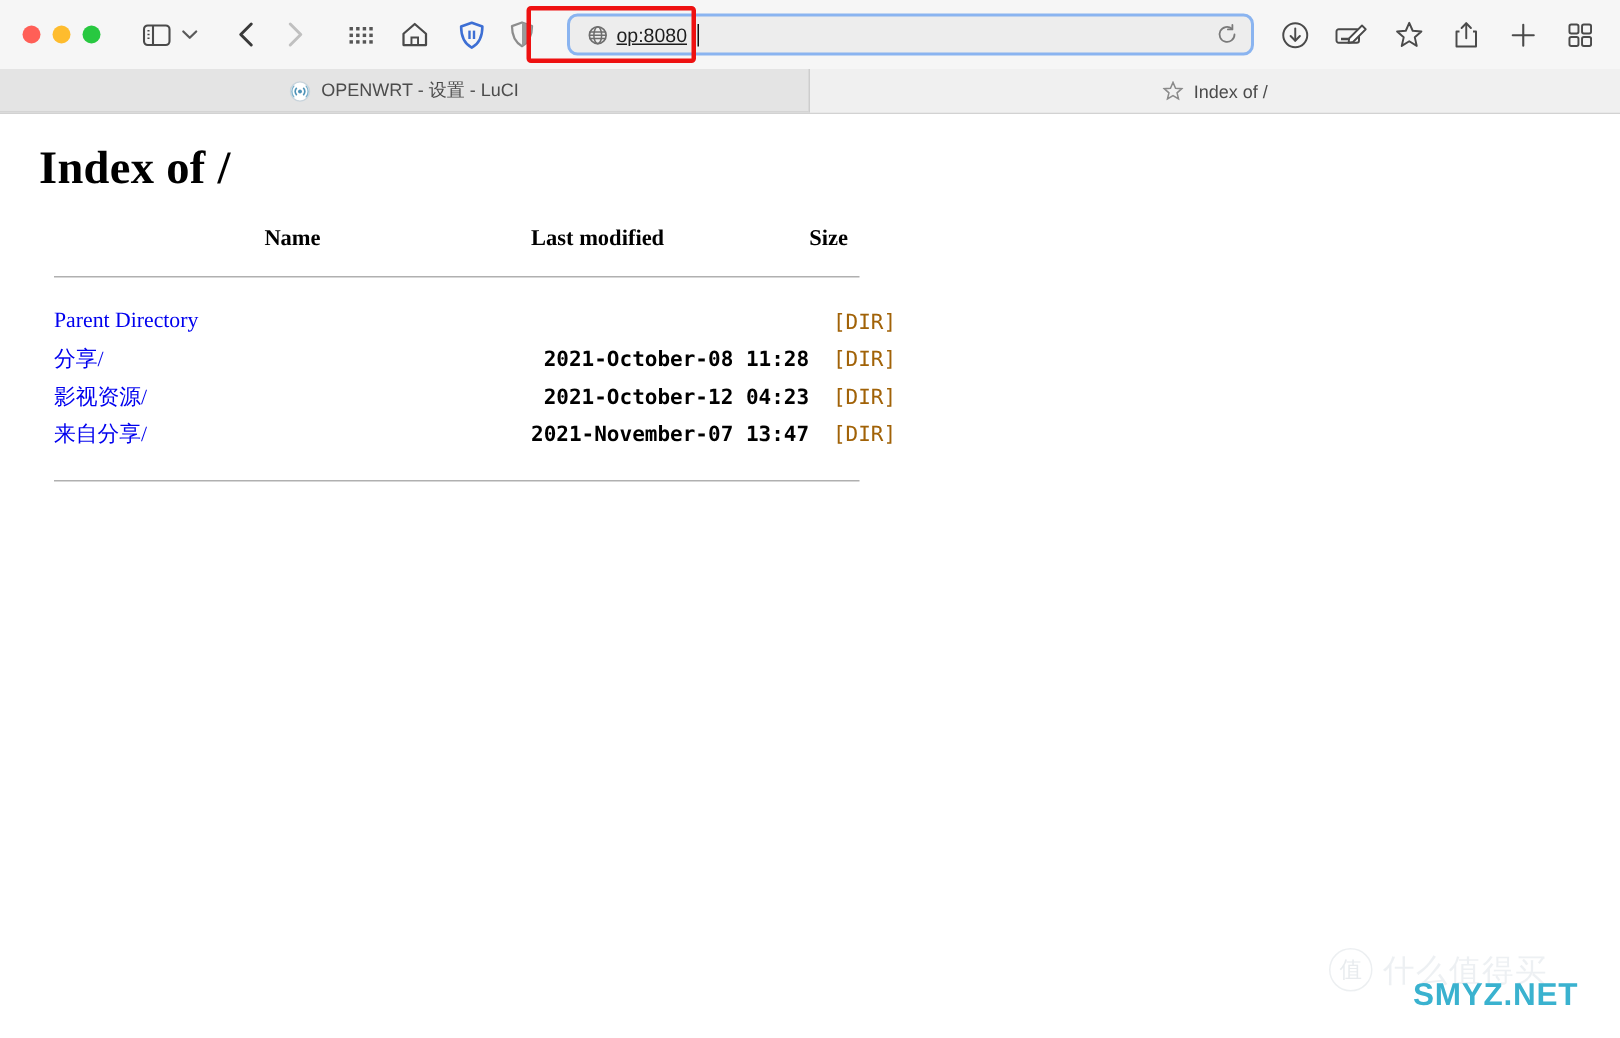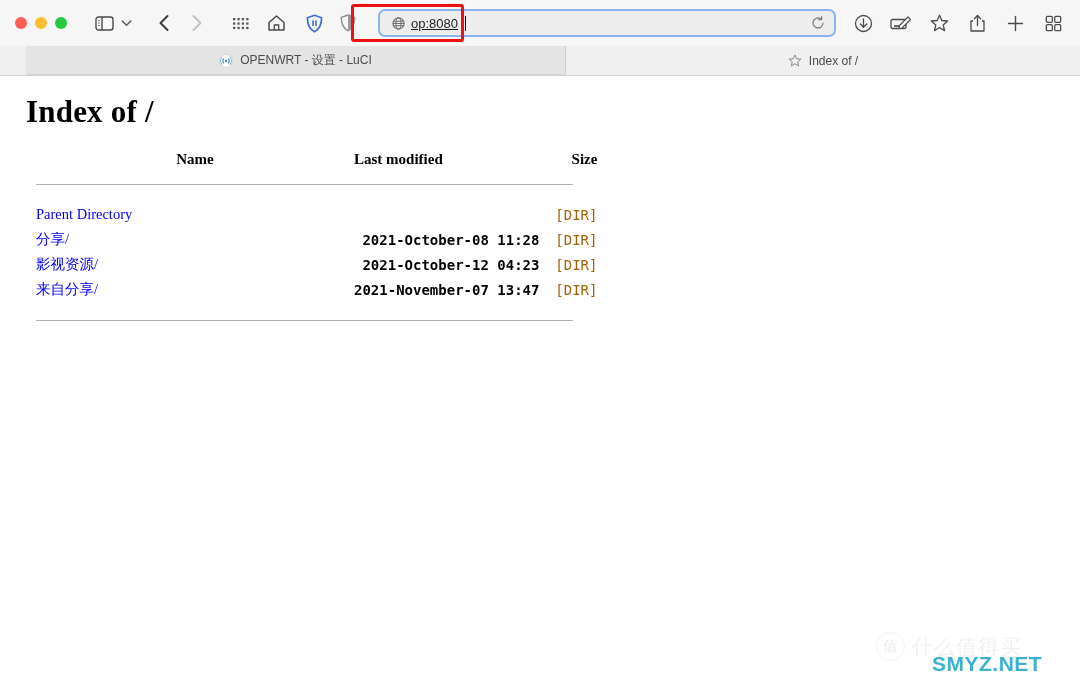--- a/index.html
+++ b/index.html
@@ -166,21 +166,20 @@
     color: #4b4b4b;
     box-sizing: border-box;
     overflow: hidden;
     white-space: nowrap;
   }
   .tab.inactive {
     width: 540px;
     background: #e4e4e4;
     border-right: 1px solid #cdcdcd;
     box-shadow: inset 0 -1px 0 #d4d4d4;
-    margin-left: 26px;
   }
   .tab.active {
     flex: 1 1 auto;
     background: #f0f0f0;
   }
   .tab-favicon { display: flex; align-items: center; }
 
   
   .page {
     flex: 1 1 auto;
@@ -209,21 +208,21 @@
     font-family: "Liberation Serif", "DejaVu Serif", serif;
     font-size: 15px;
     font-weight: bold;
     text-align: left;
     padding: 0 0 9px 0;
     color: #000;
     white-space: nowrap;
   }
   table.listing th.c-name { width: 318px; text-align: center; }
   table.listing th.c-mod  { width: 160px; }
-  table.listing th.c-size { width: 58px; text-align: right; padding-right: 0; }
+  table.listing th.c-size { width: 58px; text-align: left; padding-right: 0; }
   table.listing tr.rule-row td {
     padding: 0;
   }
   .hr-line {
     height: 1px;
     background: #b0b0b0;
     width: 537px;
   }
   table.listing tr.rule-row td .hr-top { margin-bottom: 11px; }
   table.listing tr.rule-row td .hr-bot { margin-top: 11px; }
@@ -253,21 +252,21 @@
   td.size {
     font-family: "DejaVu Sans Mono", "Liberation Mono", monospace;
     font-size: 12.5px;
     color: #a16207;
     text-align: right;
   }
 
   
   .watermark {
     position: absolute;
-    right: 14px;
+    right: 4px;
     bottom: 16px;
     height: 50px;
     width: 190px;
     pointer-events: none;
   }
   .wm-logo {
     position: absolute;
     left: 0;
     top: 6px;
     display: flex;

